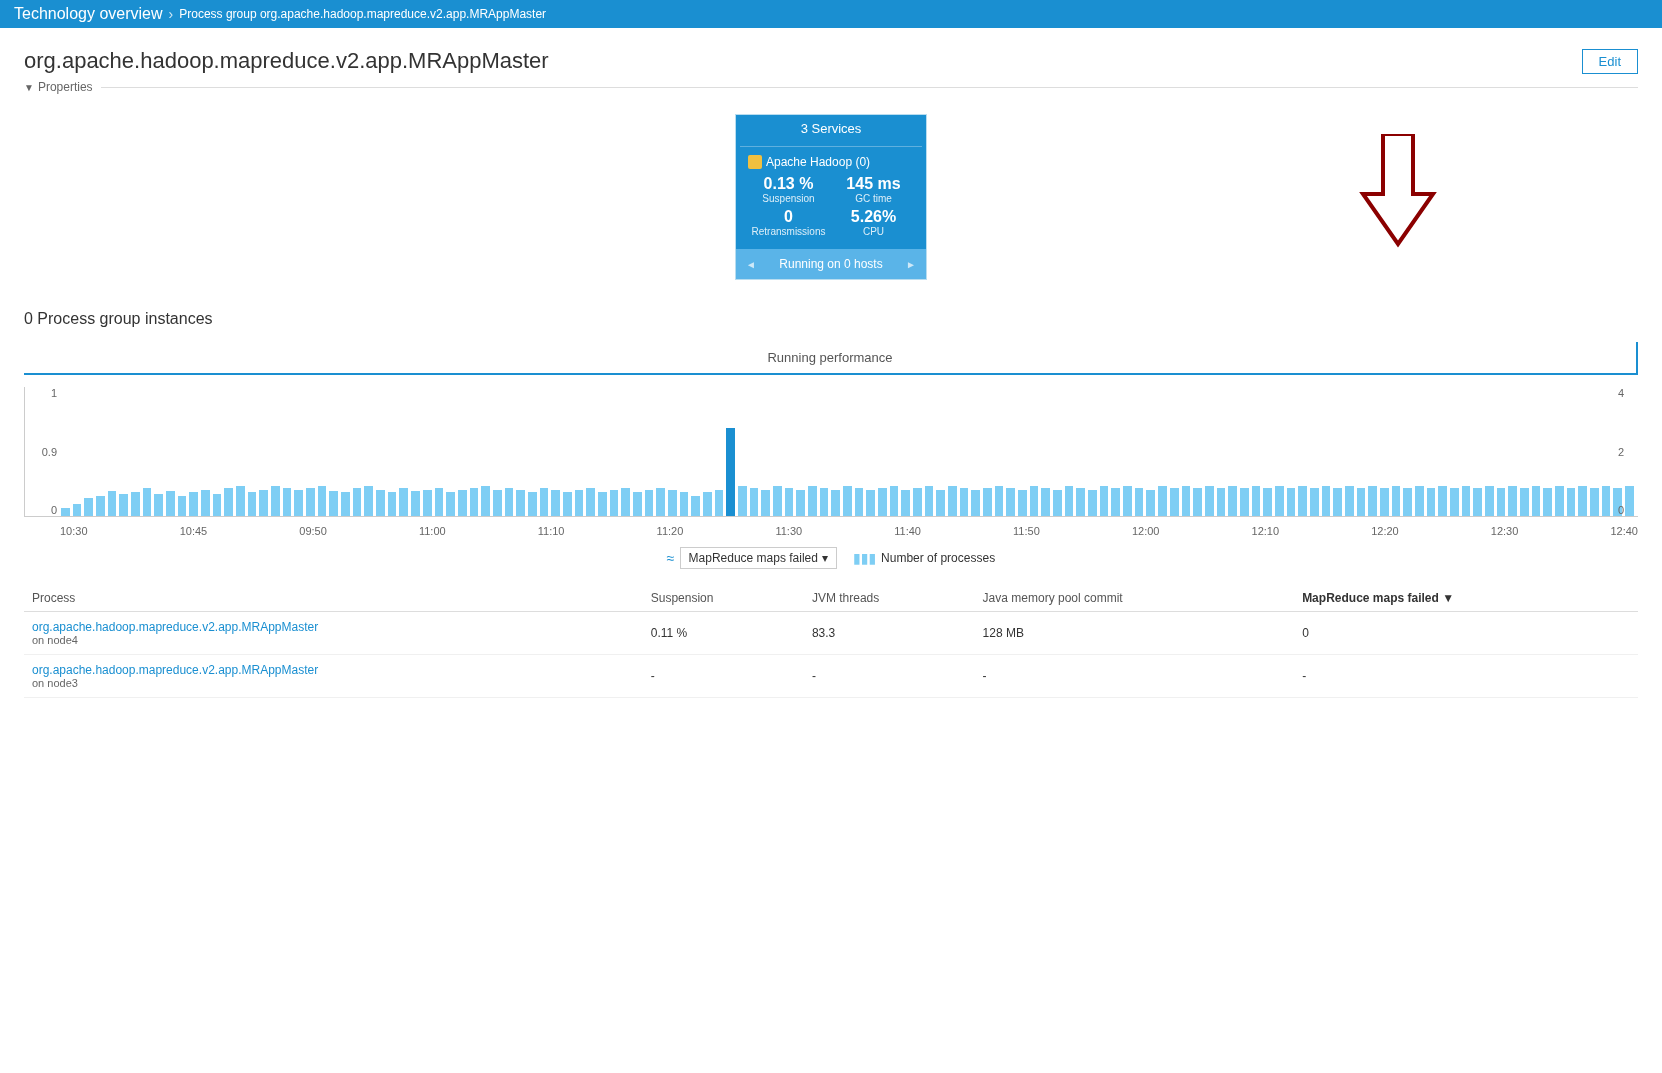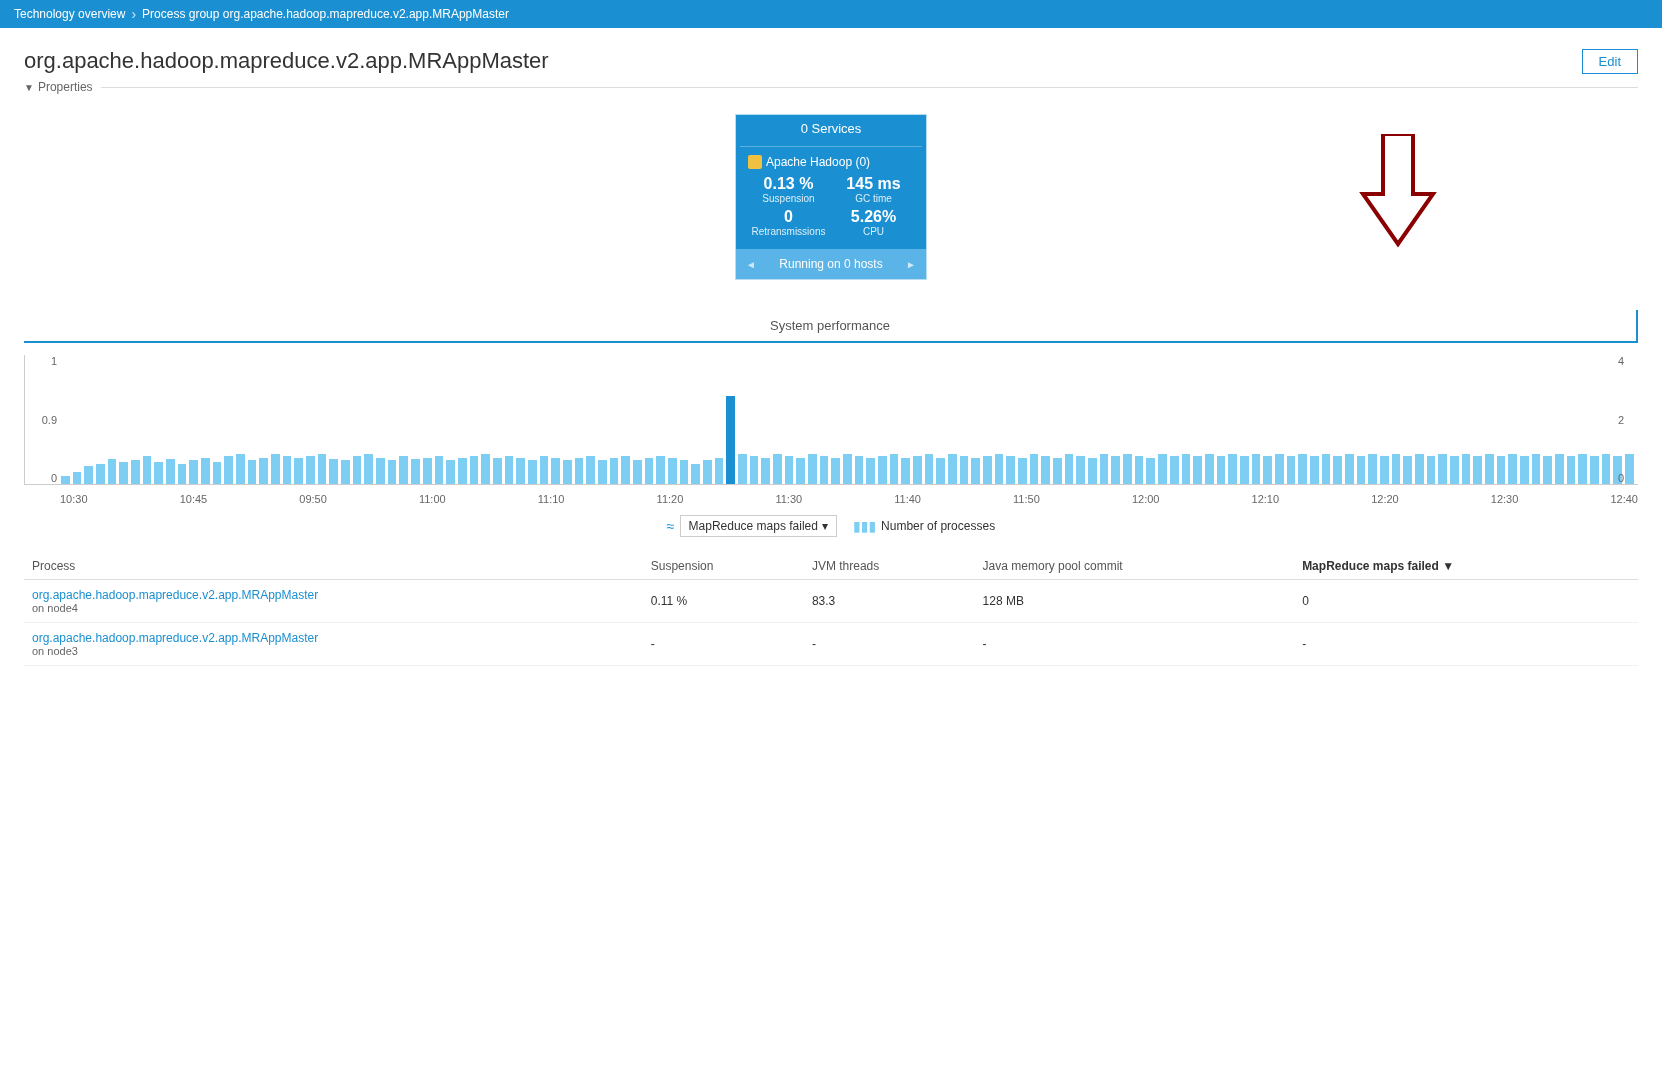--- a/index.html
+++ b/index.html
@@ -11,21 +11,21 @@
       color: white;
       padding: 6px 14px;
       display: flex;
       align-items: center;
       font-size: 12px;
       height: 28px;
     }
     .breadcrumb a {
       color: white;
       text-decoration: none;
-      font-size: 12px;
+      font-size: 16px;
     }
     .breadcrumb .sep {
       margin: 0 6px;
       font-size: 14px;
       opacity: 0.8;
     }
     .breadcrumb .current {
       color: white;
       font-size: 12px;
     }
@@ -340,21 +340,21 @@
   </div>
 
   <div class="properties-section">
     <span class="triangle">▼</span>
     <span>Properties</span>
     <div class="properties-divider"></div>
   </div>
 
   <div class="service-card-area">
     <div class="service-card">
-      <div class="service-card-header">0 Services</div>
+      <div class="service-card-header">3 Services</div>
       <div class="service-card-body">
         <div class="service-item">
           <div class="service-item-title">
             <span class="hadoop-icon"></span>
             <span>Apache Hadoop (0)</span>
           </div>
           <div class="service-metrics">
             <div class="metric-cell">
               <span class="metric-value">0.13 %</span>
               <span class="metric-label">Suspension</span>
@@ -381,23 +381,24 @@
       </div>
     </div>
 
     <div class="big-arrow">
       <svg width="80" height="120" viewBox="0 0 80 120">
         <polygon points="25,0 55,0 55,60 75,60 40,110 5,60 25,60" fill="white" stroke="#8b0000" stroke-width="4"></polygon>
       </svg>
     </div>
   </div>
 
+  <h2 class="section-title">0 Process group instances</h2>
 
   <div class="tabs">
-    <div class="tab">System performance</div>
+    <div class="tab">Running performance</div>
     <div class="tab-divider"></div>
     <div class="tab-divider"></div>
   </div>
 
 
   <div class="chart-container">
     <div class="chart-y-left">
       <span>1</span>
       <span>0.9</span>
       <span>0</span>

